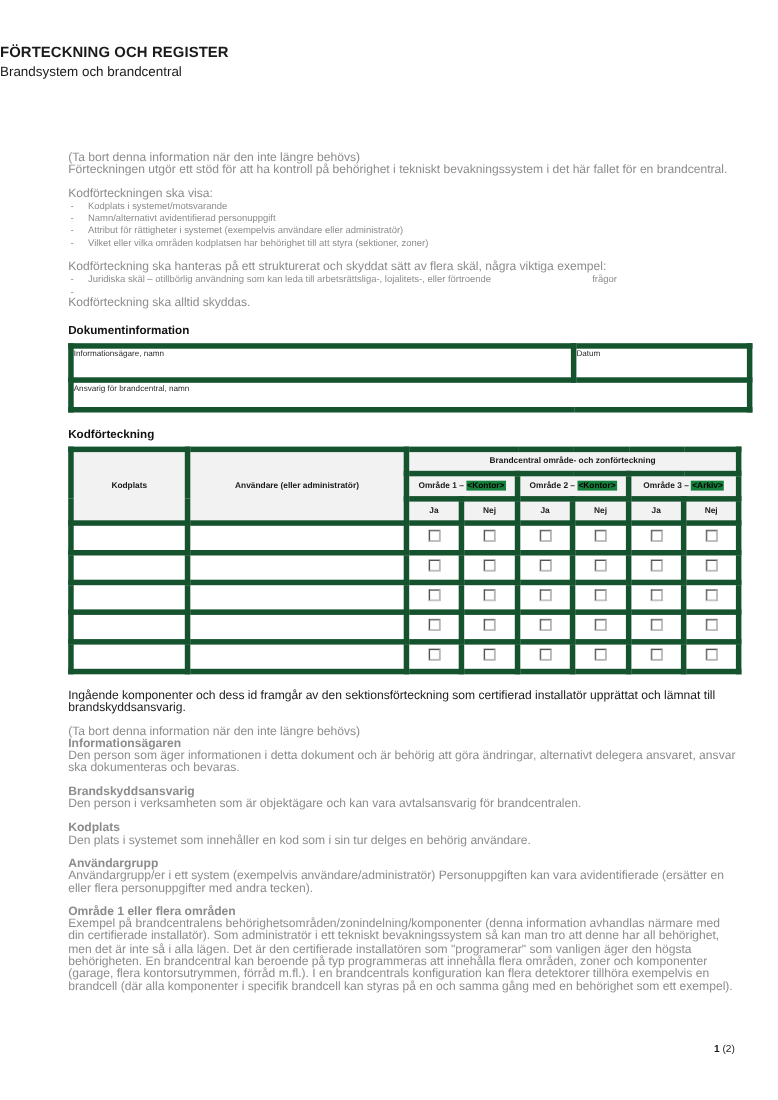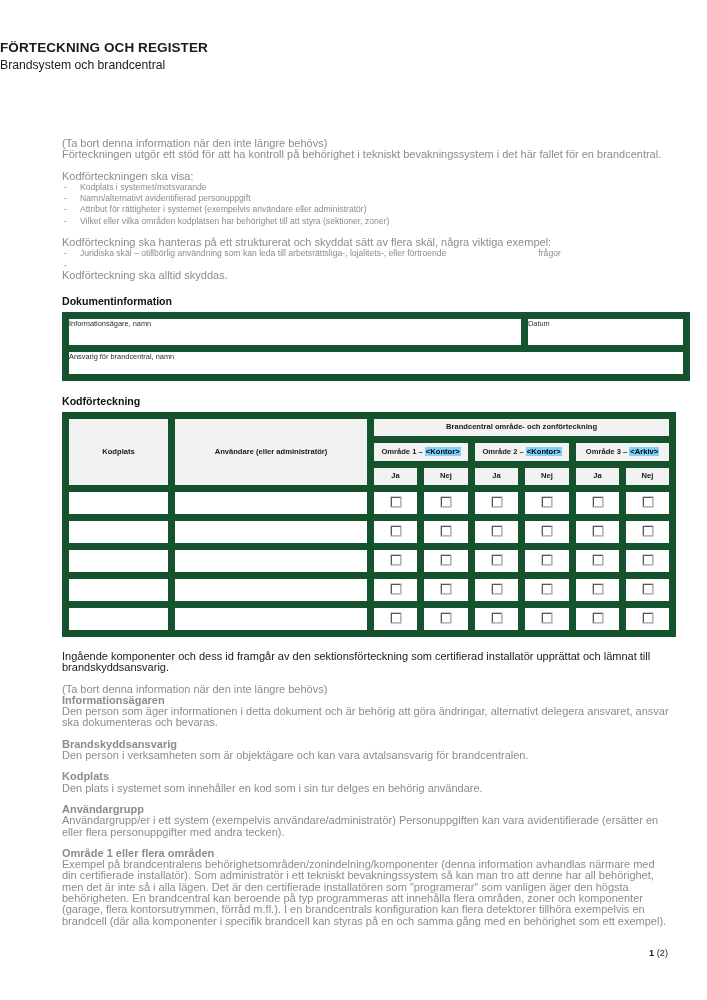--- a/index.html
+++ b/index.html
@@ -99,21 +99,21 @@
     margin: 0;
   }
 
   
   table.grid {
     border-collapse: collapse;
     width: 607px;
     table-layout: fixed;
   }
   table.grid td, table.grid th {
-    border: 7px solid #14532d;
+    border: 5px solid #14532d;
     padding: 0;
     font-weight: normal;
     vertical-align: top;
   }
   .docinfo td {
     height: 26px;
     font-size: 7.4px;
     color: #2b2b2b;
     padding: 2px 0 0 3px;
     line-height: 9px;
@@ -145,21 +145,21 @@
   .kod thead th.area {
     height: 14px;
   }
   .kod thead th.yn {
     height: 13px;
   }
   .kod tbody td {
     height: 22px;
   }
   .hl {
-    background: #7dd3fc;
+    background: #15803d;
     color: #000000;
     padding: 0 1px;
   }
 
   .checkbox {
     display: inline-block;
     width: 8px;
     height: 8px;
     background: #ffffff;
     border-top: 1px solid #555555;

